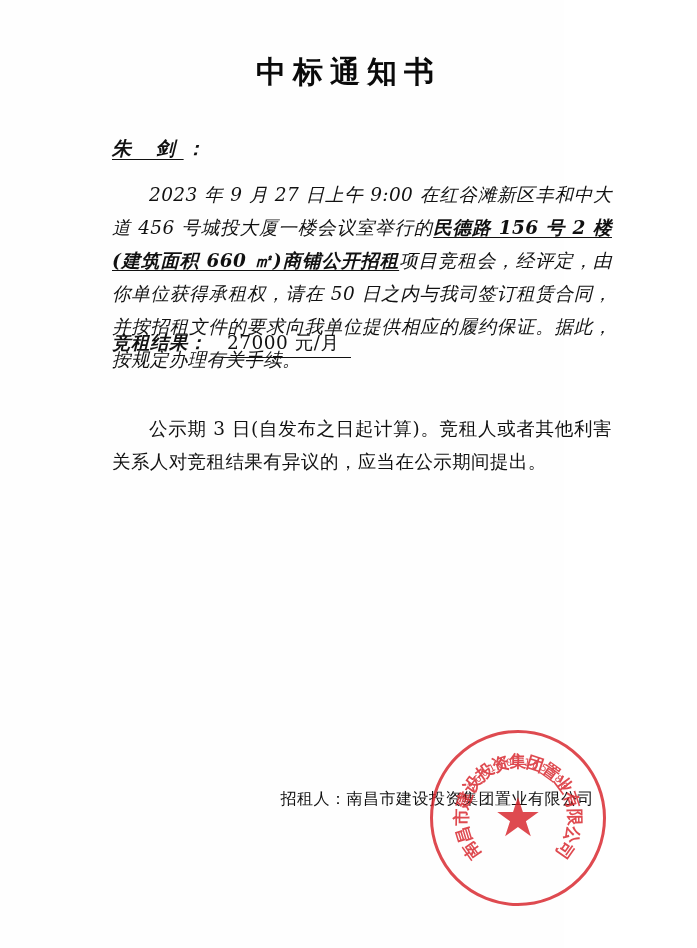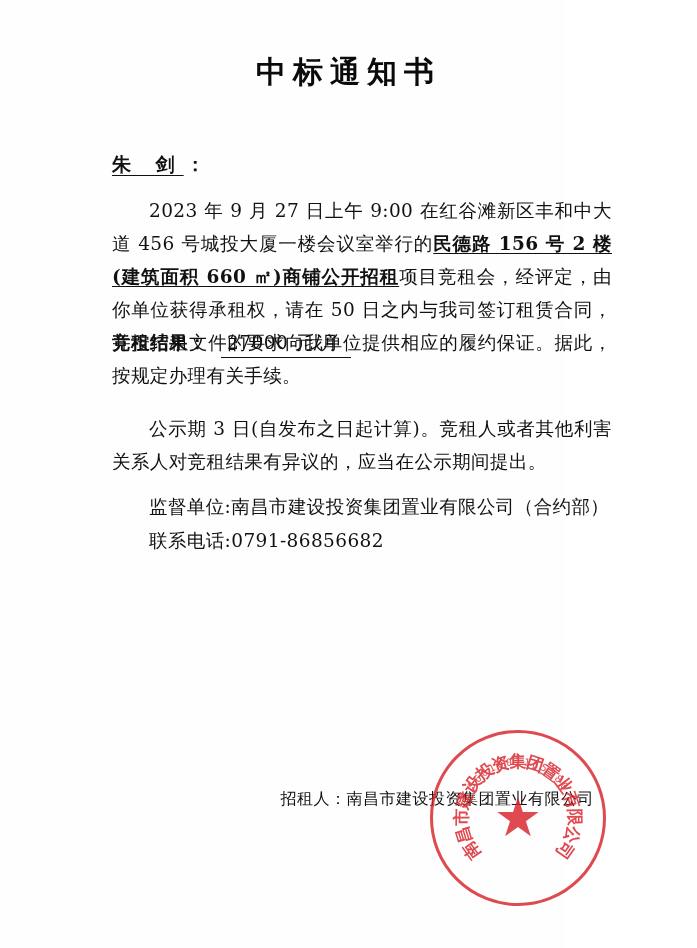--- a/index.html
+++ b/index.html
@@ -30,23 +30,24 @@
     width: 697px;
     text-align: center;
     font-size: 30px;
     font-weight: 700;
     letter-spacing: 7px;
     color: #0a0a0a;
   }
 
   .body-block {
     position: absolute;
-    top: 152px;
-    left: 112px;
-    width: 500px;
+    top: 136px;
+    left: 112px;
+    width: 500px;
+    font-style: italic;
   }
 
   .addressee {
     font-size: 19px;
     font-weight: 700;
     margin-bottom: 16px;
     letter-spacing: 1px;
   }
   .addressee .name {
     text-decoration: underline;
@@ -75,20 +76,21 @@
   .result-row {
     position: absolute;
     top: 330px;
     left: 112px;
     width: 500px;
     font-size: 18.5px;
     letter-spacing: 0.5px;
   }
   .result-label {
     font-weight: 700;
+    font-style: italic;
   }
   .result-value {
     display: inline-block;
     min-width: 118px;
     margin-left: 14px;
     border-bottom: 1.6px solid #111;
     padding: 0 6px 2px 6px;
     font-weight: 400;
   }
 
@@ -221,24 +223,20 @@
   </div>
 
   <div class="result-row">
     <span class="result-label">竞租结果：</span><span class="result-value">27000 元/月</span>
   </div>
 
   <div class="notice-block">
     <div class="para indent">公示期 3 日(自发布之日起计算)。竞租人或者其他利害关系人对竞租结果有异议的，应当在公示期间提出。</div>
   </div>
 
-  <div class="info-block">
-    <div class="info-line">监督单位:南昌市建设投资集团置业有限公司（合约部）</div>
-    <div class="info-line">联系电话:0791-86856682</div>
-  </div>
 
   <div class="signature">
     <div class="sig-line">招租人：南昌市建设投资集团置业有限公司</div>
   </div>
 
   <div class="seal">
     <div class="seal-inner">
       <div class="seal-star">
           <span>★</span>
         </div>

